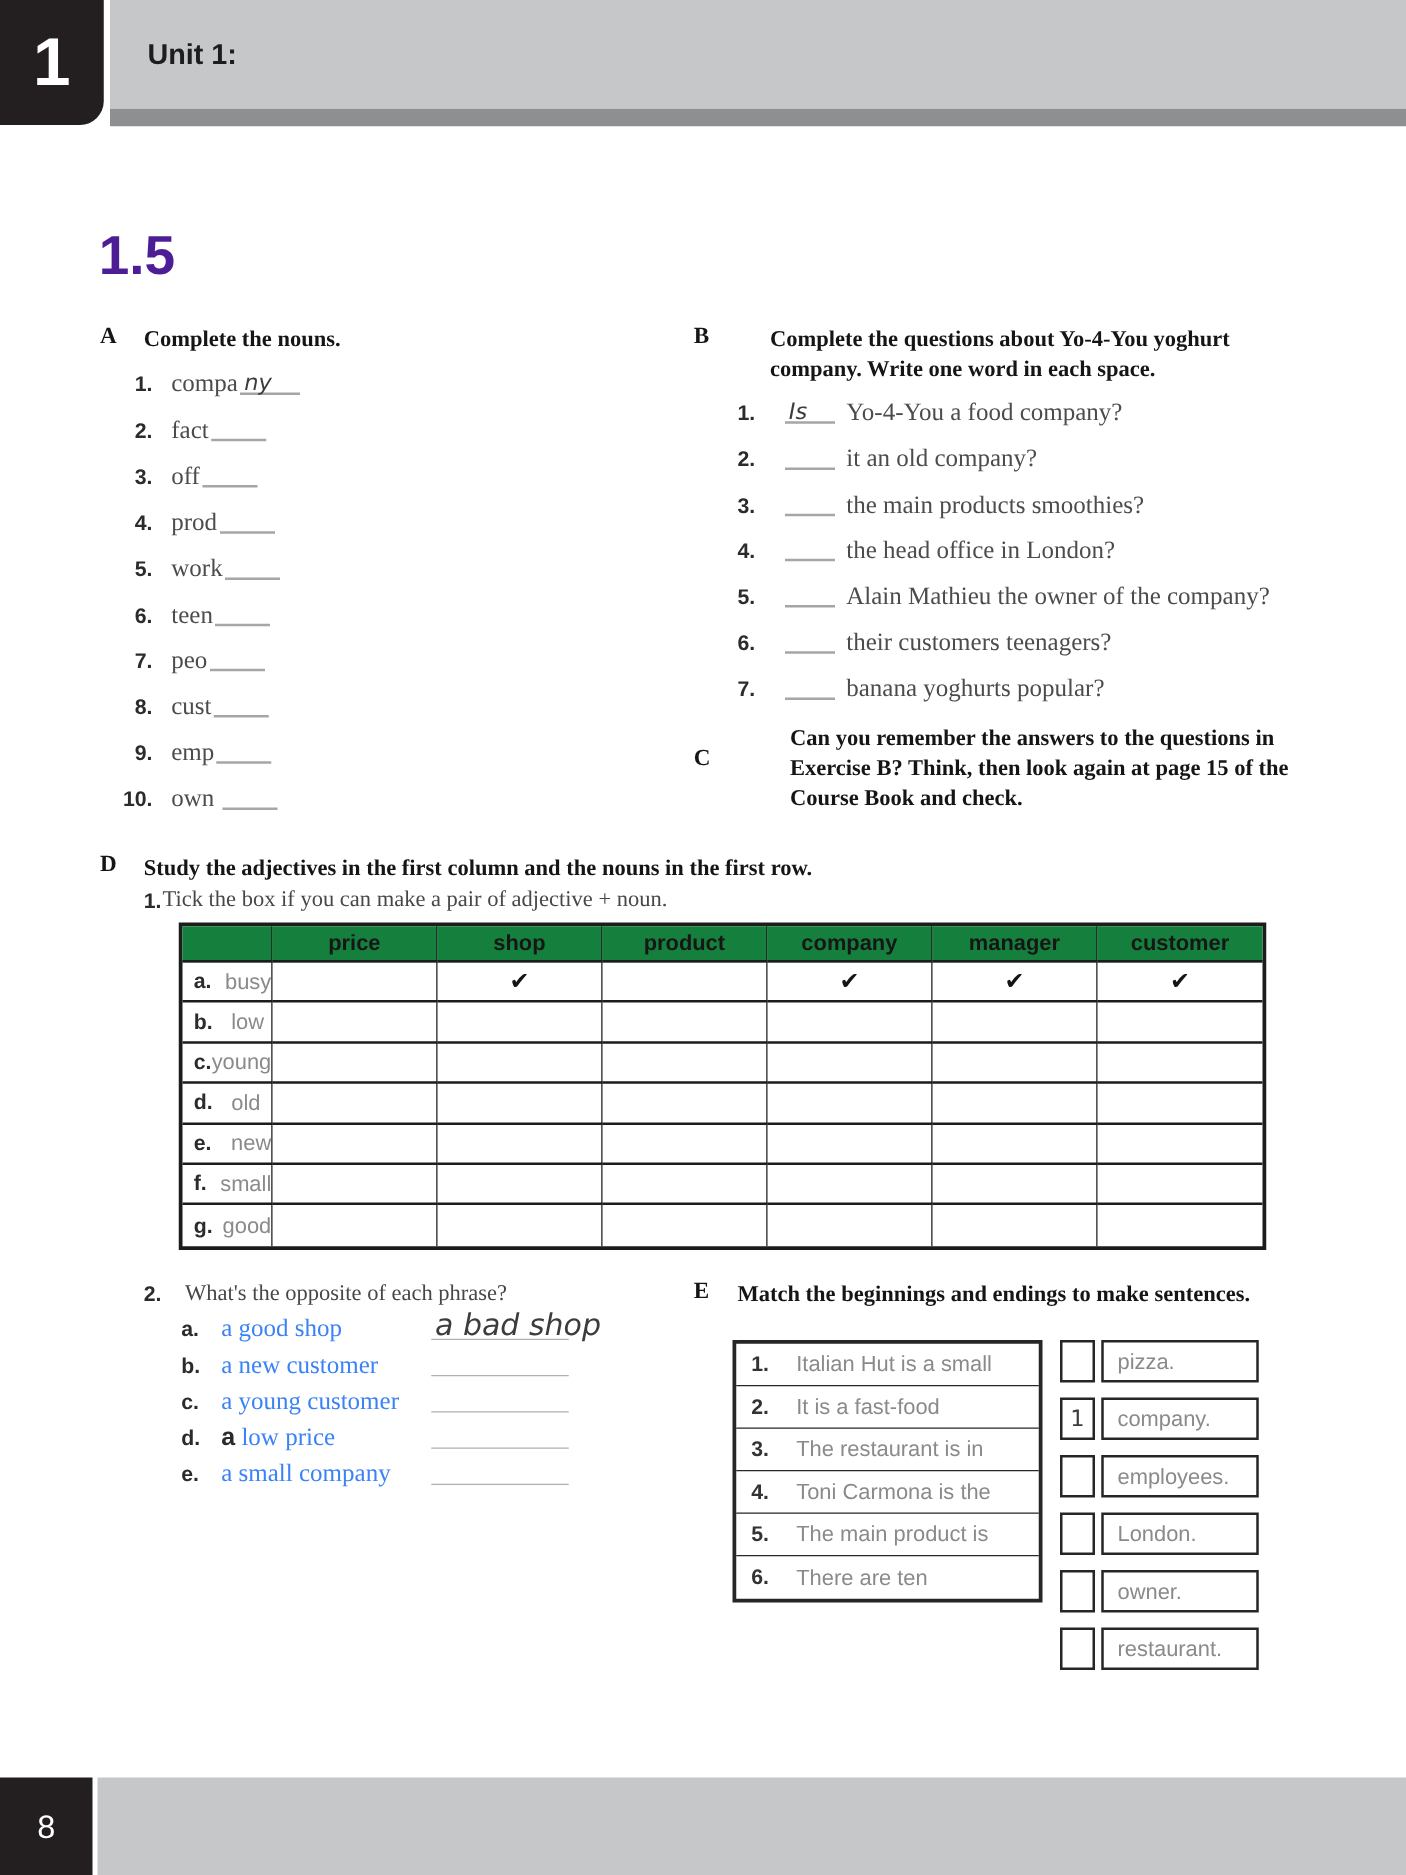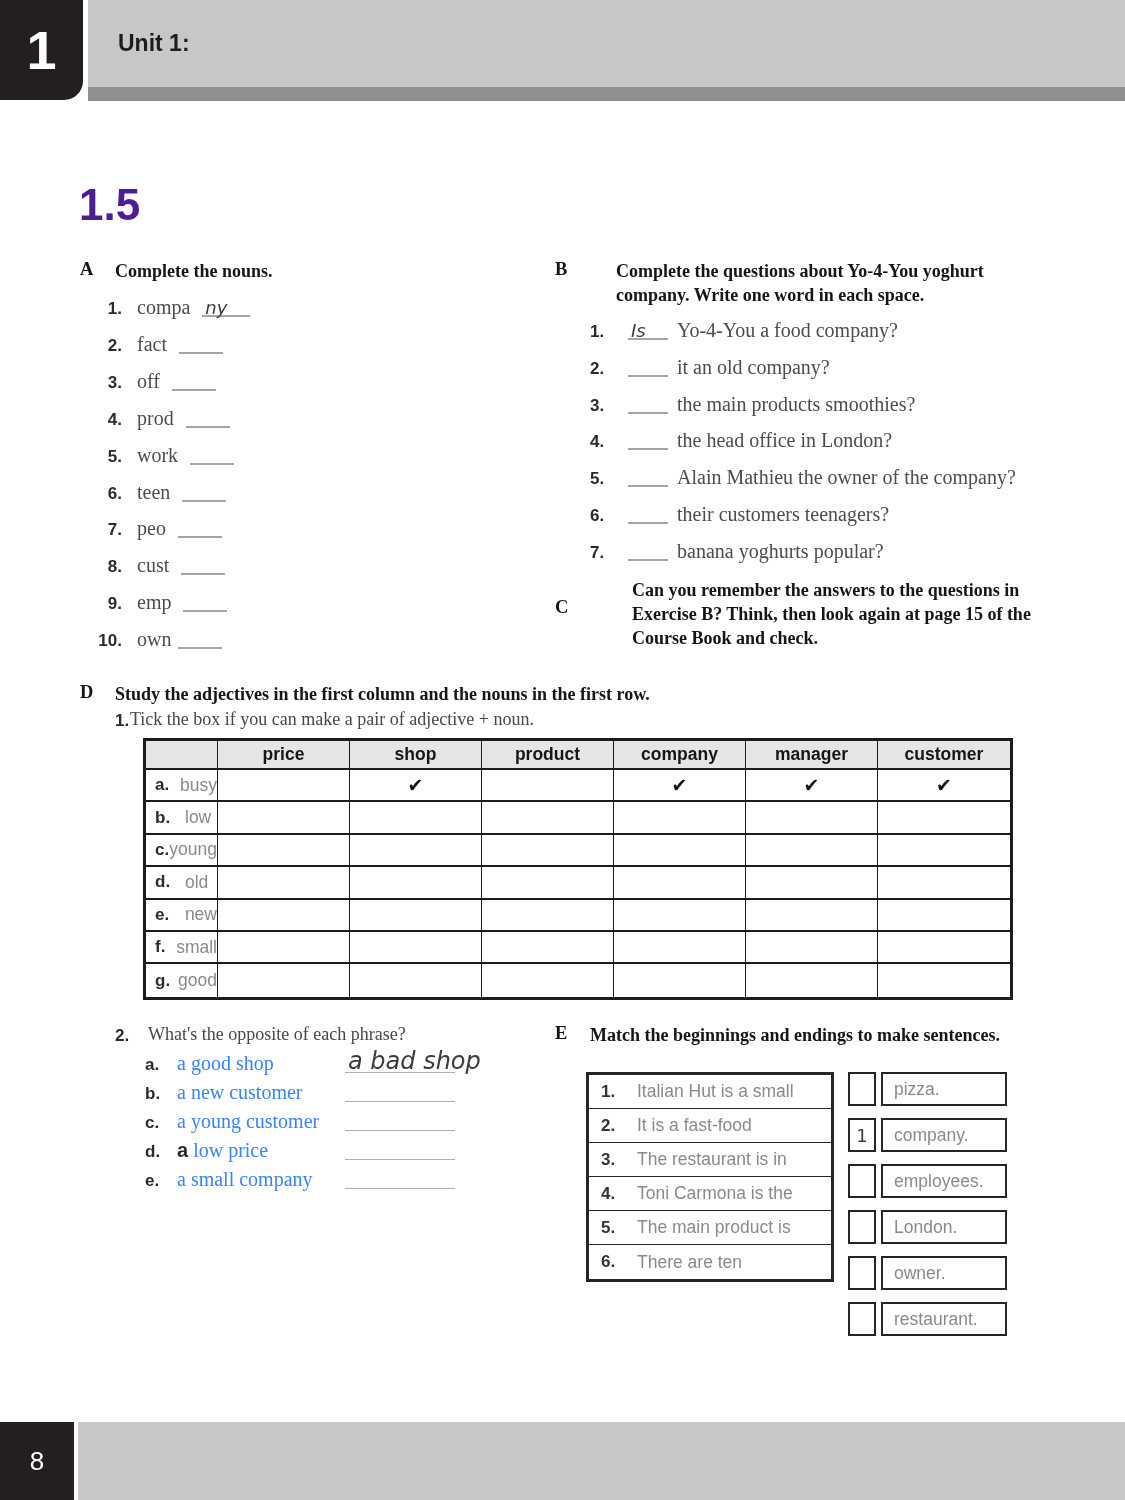--- a/index.html
+++ b/index.html
@@ -34,39 +34,39 @@
   .sans-gray { font-family:"Liberation Sans", sans-serif; font-size:17.5px; color:#8a8a8a; }
 
   .blank { display:inline-block; border-bottom:2px solid #a6a6a6; height:4px;
       position:relative; top:3px; }
   .hand  { font-family:"DejaVu Sans", sans-serif; font-style:italic; color:#3c3c3c; }
   .hand-on-line { position:absolute; left:3px; bottom:-3px; font-size:18px; white-space:nowrap; }
 
   
   .a-item { position:absolute; left:80px; width:340px; display:flex; align-items:baseline; }
   .a-item .num { width:57px; text-align:right; padding-right:15px; }
-  .a-blank { width:44px; margin-left:12px; }
+  .a-blank { width:44px; margin-left:2px; }
 
   
   .b-item { position:absolute; left:590px; width:530px; display:flex; align-items:baseline; }
   .b-item .num { width:38px; }
   .b-blank { width:40px; margin-right:9px; }
 
   
   .d-task-num { position:absolute; font-family:"Liberation Sans", sans-serif; font-weight:bold;
       font-size:17px; color:#2b2b2b; }
   .d-instruction { position:absolute; font-family:"Liberation Serif", serif; font-size:18px; color:#474747; }
   .d-table { position:absolute; left:143px; top:738px; border:3px solid #1c1c1c;
       display:grid; grid-template-columns:72px repeat(6,132px);
       grid-template-rows:29px repeat(7,32.4px); background:#fff; }
   .d-cell { border-right:1.5px solid #1c1c1c; border-bottom:2px solid #1c1c1c;
       display:flex; align-items:center; justify-content:center; }
   .d-cell.last-col { border-right:none; }
   .d-cell.last-row { border-bottom:none; }
-  .d-head { background:#e5e5e5; font-family:"Liberation Sans", sans-serif; font-weight:bold;
+  .d-head { background:#15803d; font-family:"Liberation Sans", sans-serif; font-weight:bold;
       font-size:17.5px; color:#161616; }
   .d-label { justify-content:flex-start; padding-left:9px; }
   .d-label .num { width:30px; }
   .d-tick { font-family:"DejaVu Sans", sans-serif; font-weight:bold; font-size:19px; color:#141414; }
 
   
   .d2-item { position:absolute; left:145px; width:430px; display:flex; align-items:baseline; }
   .d2-item .ltr { font-family:"Liberation Sans", sans-serif; font-weight:bold; font-size:17px;
       color:#2b2b2b; width:32px; }
   .d2-item .phrase { display:inline-block; width:168px; font-family:"Liberation Serif", serif;

